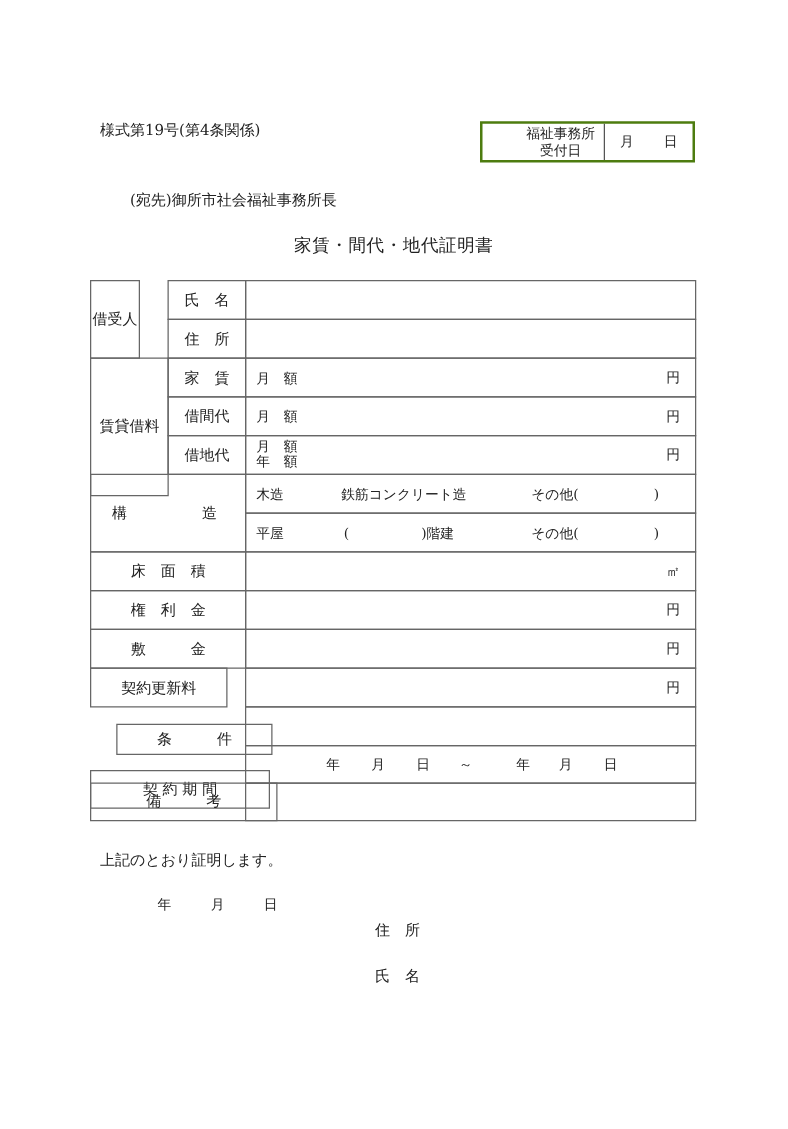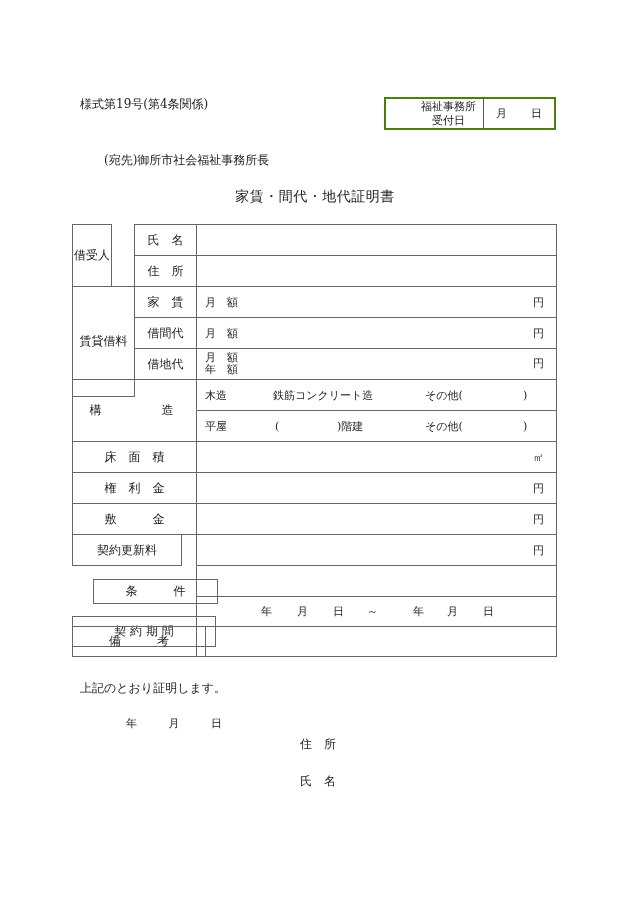--- a/index.html
+++ b/index.html
@@ -159,21 +159,21 @@
   <div class="cell" style="left:124px;top:372px;width:361px;height:31px;font-size:11px;">
     <span class="abs" style="left:64px;">年</span>
     <span class="abs" style="left:100px;">月</span>
     <span class="abs" style="left:136px;">日</span>
     <span class="abs" style="left:170px;">～</span>
     <span class="abs" style="left:216px;">年</span>
     <span class="abs" style="left:250px;">月</span>
     <span class="abs" style="left:286px;">日</span>
   </div>
 
-  <div class="cell lbl" style="left:0;top:402px;width:134px;height:31px;">
+  <div class="cell lbl" style="left:0;top:402px;width:150px;height:31px;">
     <span>備　　　考</span>
   </div>
   <div class="cell" style="left:124px;top:402px;width:361px;height:31px;"></div>
 </div>
 
 <div class="abs statement">上記のとおり証明します。</div>
 <div class="abs date-line">
   <span>年</span>
   <span>月</span>
   <span>日</span>

